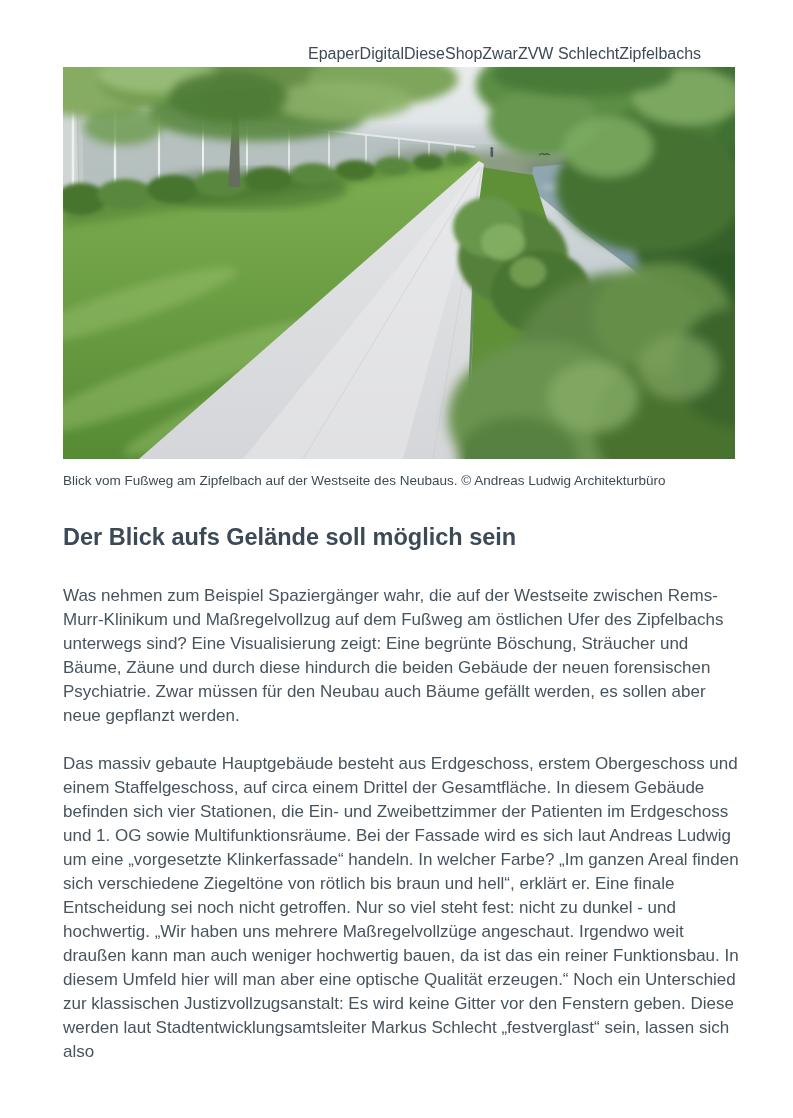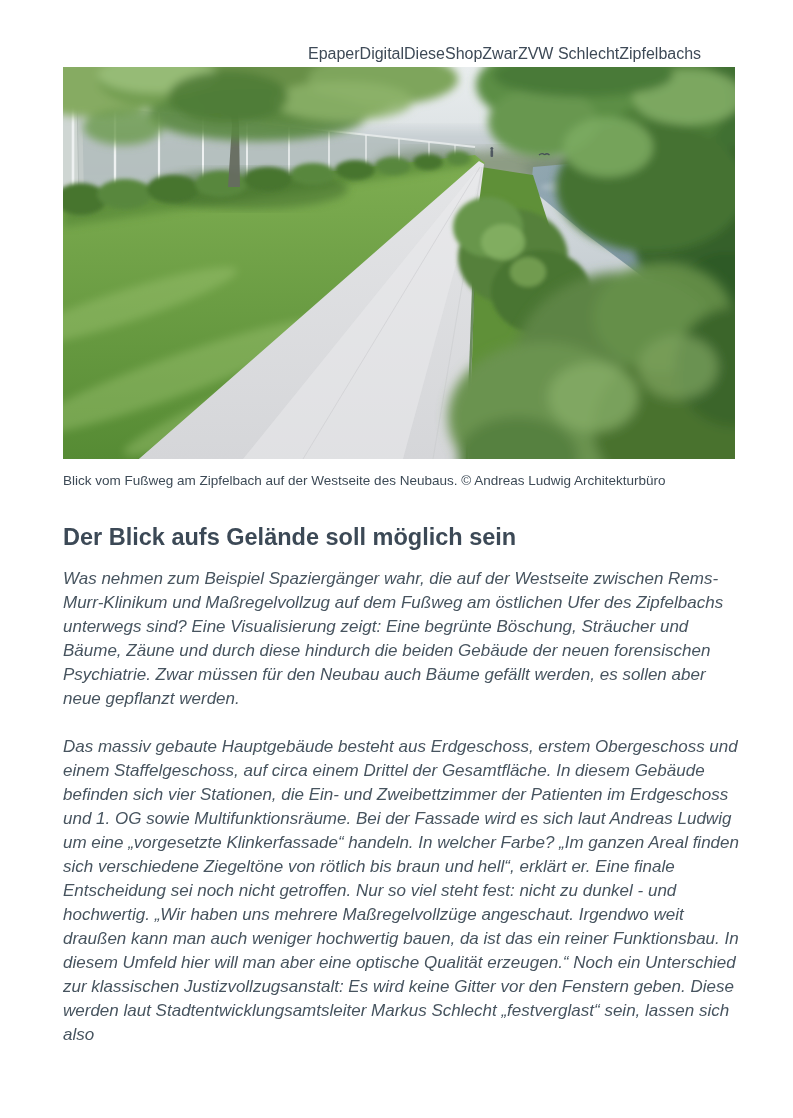--- a/index.html
+++ b/index.html
@@ -19,22 +19,22 @@
   .topnav a{font-size:16px;line-height:19px;color:var(--text-nav);text-decoration:none;cursor:pointer;}
 
   
   .hero{position:absolute;left:63px;top:67px;width:672px;}
   .hero-img{width:672px;height:392px;overflow:hidden;background:#cfd5d8;}
   .hero-img svg{display:block;width:672px;height:392px;}
   .hero-caption{display:block;margin-top:13px;font-size:13.5px;line-height:18px;color:var(--text-caption);}
 
   
   .article{position:absolute;left:63px;top:522px;width:676px;}
-  .article h1{font-size:23.5px;line-height:30px;font-weight:700;color:var(--text-heading);margin:0 0 15px 0;}
-  .article p{font-size:17px;line-height:24px;color:var(--text-body);margin:0 0 24px 0;font-style:italic;}
+  .article h1{font-size:23.5px;line-height:30px;font-weight:700;color:var(--text-heading);margin:0 0 32px 0;}
+  .article p{font-size:17px;line-height:24px;color:var(--text-body);margin:0 0 24px 0;}
 </style>
 </head>
 <body>
 
 <div class="page">
 
   <nav class="topnav">
     <a>Epaper</a>
     <a>Digital</a>
     <a>Diese</a>

